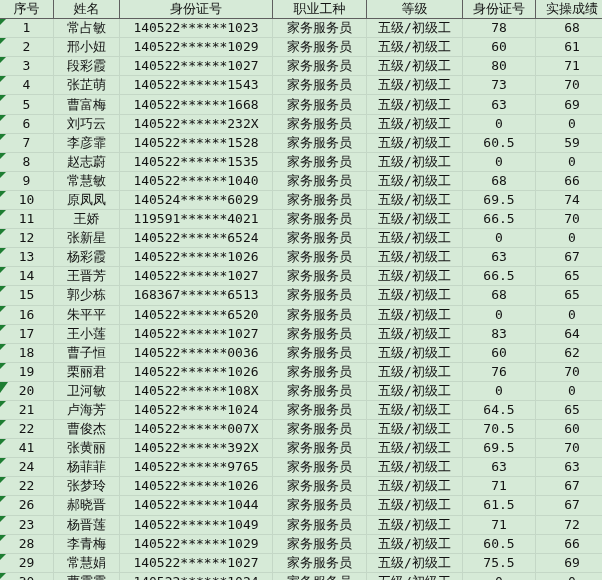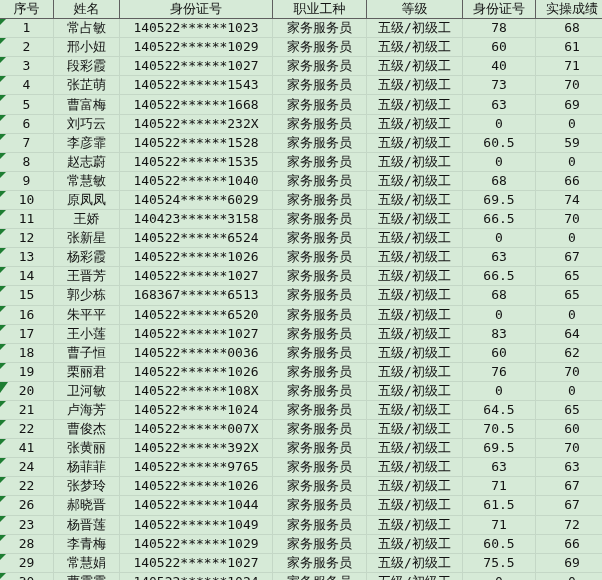--- a/index.html
+++ b/index.html
@@ -87,21 +87,21 @@
           <td>五级/初级工</td>
           <td>60</td>
           <td>61</td>
         </tr>
         <tr>
           <td class="serial-cell"><span class="triangle"></span><span>3</span></td>
           <td>段彩霞</td>
           <td>140522******1027</td>
           <td>家务服务员</td>
           <td>五级/初级工</td>
-          <td>40</td>
+          <td>80</td>
           <td>71</td>
         </tr>
         <tr>
           <td class="serial-cell"><span class="triangle"></span><span>4</span></td>
           <td>张芷萌</td>
           <td>140522******1543</td>
           <td>家务服务员</td>
           <td>五级/初级工</td>
           <td>73</td>
           <td>70</td>
@@ -156,21 +156,21 @@
           <td>原凤凤</td>
           <td>140524******6029</td>
           <td>家务服务员</td>
           <td>五级/初级工</td>
           <td>69.5</td>
           <td>74</td>
         </tr>
         <tr>
           <td class="serial-cell"><span class="triangle"></span><span>11</span></td>
           <td>王娇</td>
-          <td>140423******3158</td>
+          <td>119591******4021</td>
           <td>家务服务员</td>
           <td>五级/初级工</td>
           <td>66.5</td>
           <td>70</td>
         </tr>
         <tr>
           <td class="serial-cell"><span class="triangle"></span><span>12</span></td>
           <td>张新星</td>
           <td>140522******6524</td>
           <td>家务服务员</td>

